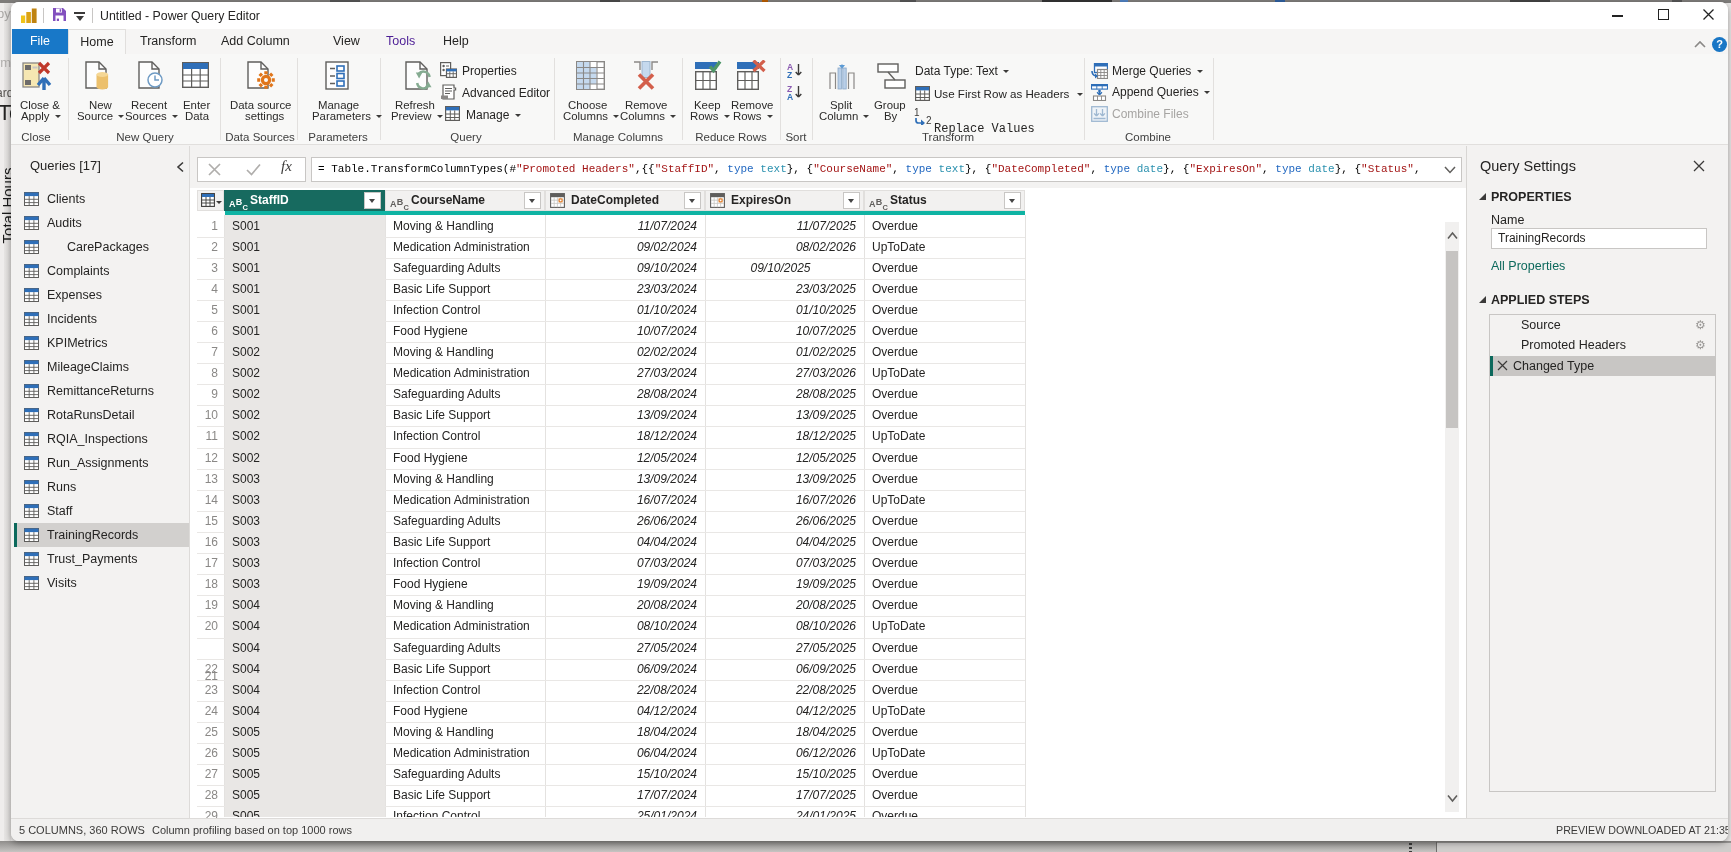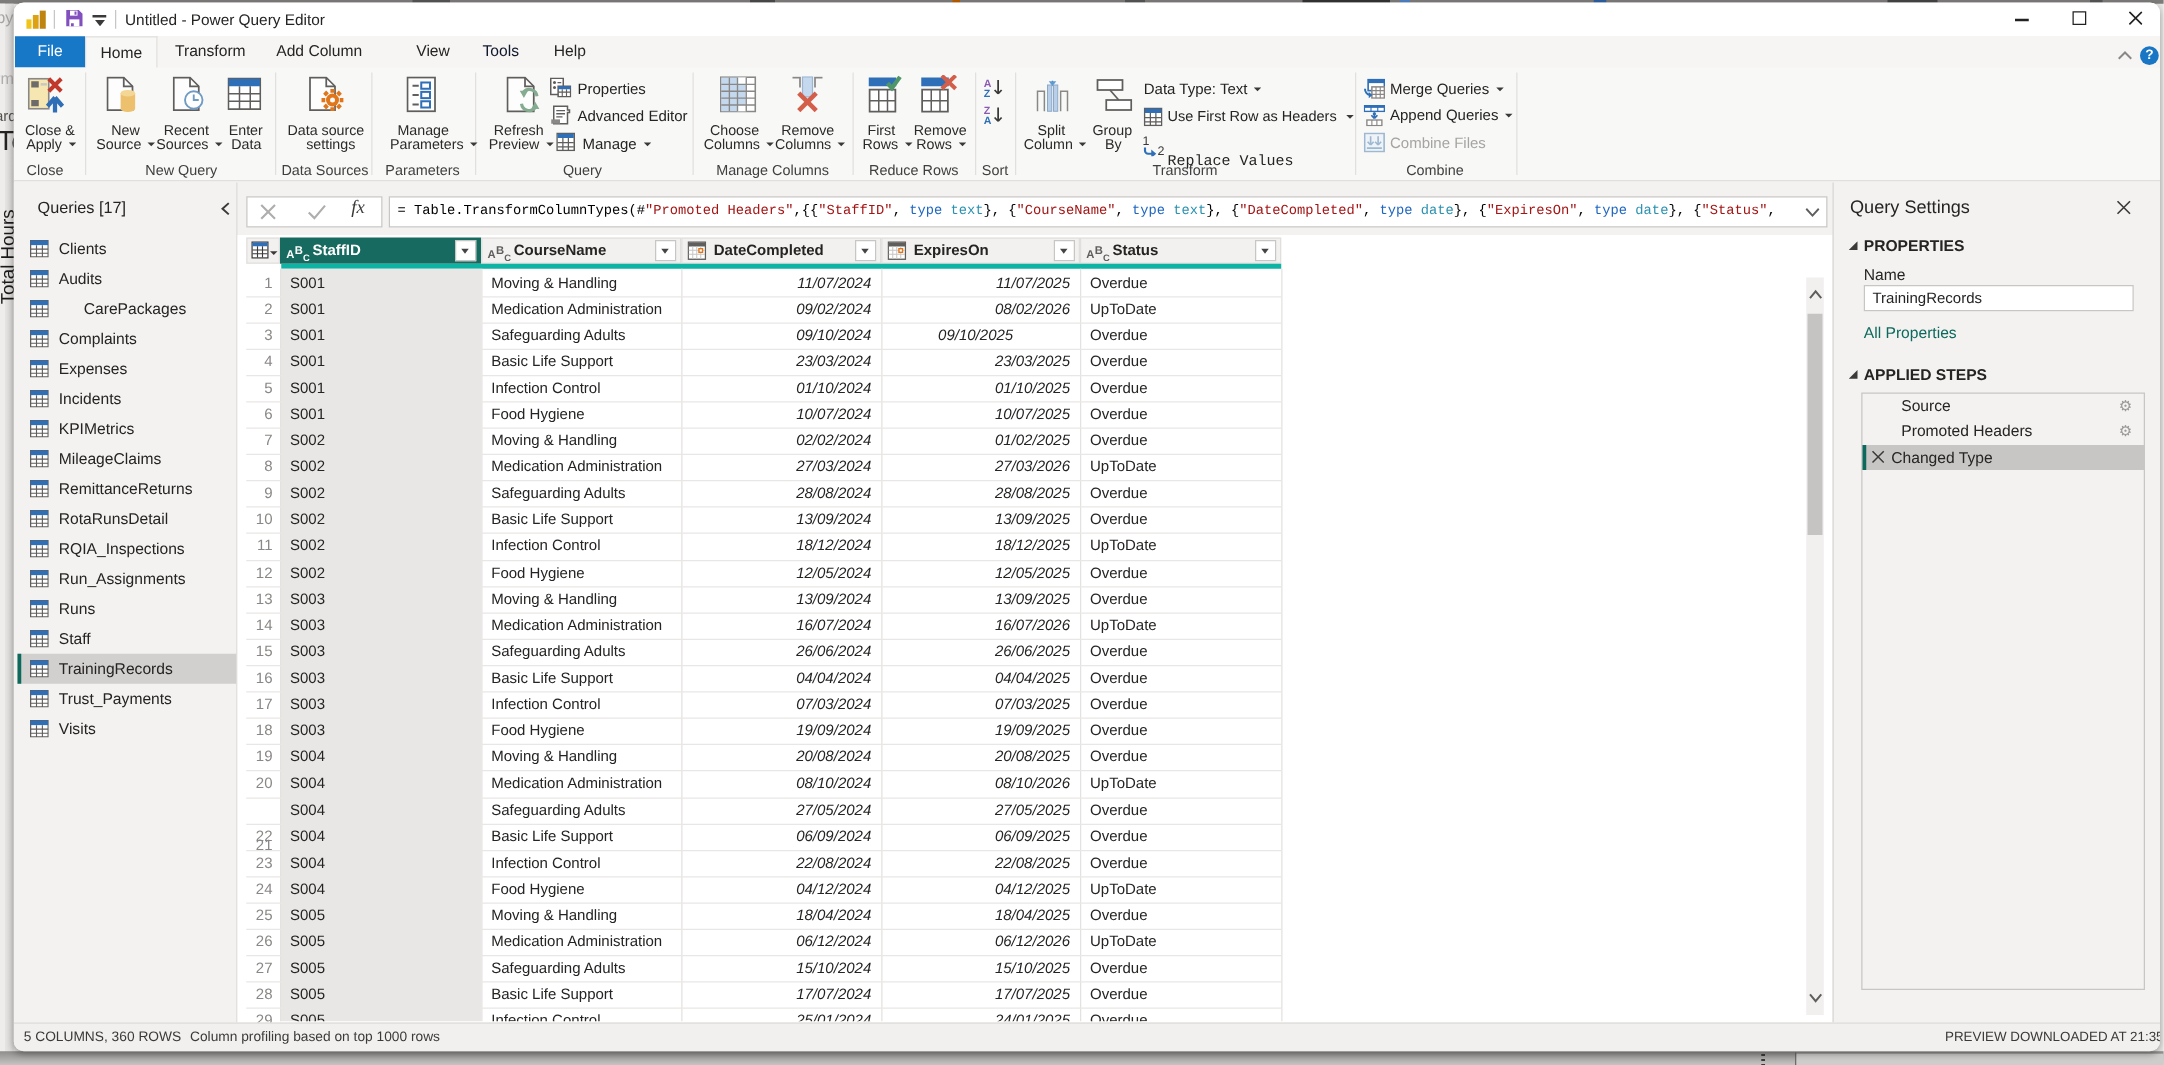--- a/index.html
+++ b/index.html
@@ -64,21 +64,21 @@
 <div class="ab" style="left:1647px;top:7px;width:11px;height:11px;border:1.4px solid #222;"></div>
 <svg class="ab" style="left:1692px;top:7px;width:11px;height:11px;" viewBox="0 0 11 11">
       <path d="M0.5 0.5 L10.5 10.5 M10.5 0.5 L0.5 10.5" stroke="#222" stroke-width="1.3"></path>
     </svg>
 <div class="ab" style="left:0px;top:27px;width:1717px;height:25px;background:#f6f5f4;"></div>
 <div class="ab" style="left:1px;top:27px;width:56px;height:25px;background:#1878c8;color:#fff;font-size:12.5px;text-align:center;line-height:25px;">File</div>
 <div class="ab" style="left:57px;top:27px;width:58px;height:26px;background:#f8f8f7;border:1px solid #e1dfdd;border-bottom:none;color:#252423;font-size:12.5px;text-align:center;line-height:25px;">Home</div>
 <div class="ab" style="left:129px;top:27px;font-size:12.5px;color:#252423;line-height:25px;">Transform</div>
 <div class="ab" style="left:210px;top:27px;font-size:12.5px;color:#252423;line-height:25px;">Add Column</div>
 <div class="ab" style="left:322px;top:27px;font-size:12.5px;color:#252423;line-height:25px;">View</div>
-<div class="ab" style="left:375px;top:27px;font-size:12.5px;color:#0f172a;line-height:25px;">Tools</div>
+<div class="ab" style="left:375px;top:27px;font-size:12.5px;color:#4c1d95;line-height:25px;">Tools</div>
 <div class="ab" style="left:432px;top:27px;font-size:12.5px;color:#252423;line-height:25px;">Help</div>
 <div class="ab" style="left:0px;top:52px;width:1717px;height:91px;background:#f8f8f7;border-bottom:1px solid #e1dfdd;"></div>
 <div class="sep" style="left:57px;top:56px;width:1px;height:82px;"></div>
 <div class="sep" style="left:209px;top:56px;width:1px;height:82px;"></div>
 <div class="sep" style="left:286px;top:56px;width:1px;height:82px;"></div>
 <div class="sep" style="left:369px;top:56px;width:1px;height:82px;"></div>
 <div class="sep" style="left:543px;top:56px;width:1px;height:82px;"></div>
 <div class="sep" style="left:671px;top:56px;width:1px;height:82px;"></div>
 <div class="sep" style="left:769px;top:56px;width:1px;height:82px;"></div>
 <div class="sep" style="left:801px;top:56px;width:1px;height:82px;"></div>
@@ -205,21 +205,21 @@
 <path d="M7 13.5 L21 27.5 M21 13.5 L7 27.5" stroke="#d35f4b" stroke-width="3.6"></path>
 </svg>
 <div class="bl" style="left:614px;top:97px;">Remove</div>
 <div class="bl" style="left:609px;top:108px;">Columns <span class="car"></span></div>
 <svg class="ab" style="left:683px;top:58px;width:32px;height:31px;" viewBox="0 0 32 31">
 <rect x="1" y="2" width="22" height="7" fill="#2f6fb8"></rect>
 <rect x="1.7" y="11.7" width="20.6" height="17.6" fill="#fff" stroke="#5f5e5c" stroke-width="1.4"></rect>
 <path d="M2 20.5 h20 M9 11.7 v17.6 M16 11.7 v17.6" stroke="#5f5e5c" stroke-width="1.2"></path>
 <path d="M16 6.5 l3.5 4 6.5 -9" fill="none" stroke="#4e9668" stroke-width="3.4"></path>
 </svg>
-<div class="bl" style="left:683px;top:97px;">First</div>
+<div class="bl" style="left:683px;top:97px;">Keep</div>
 <div class="bl" style="left:679px;top:108px;">Rows <span class="car"></span></div>
 <svg class="ab" style="left:725px;top:58px;width:32px;height:31px;" viewBox="0 0 32 31">
 <rect x="1" y="2" width="22" height="7" fill="#2f6fb8"></rect>
 <rect x="1.7" y="11.7" width="20.6" height="17.6" fill="#fff" stroke="#5f5e5c" stroke-width="1.4"></rect>
 <path d="M2 20.5 h20 M9 11.7 v17.6 M16 11.7 v17.6" stroke="#5f5e5c" stroke-width="1.2"></path>
 <path d="M17.5 0.5 L28.5 11 M28.5 0.5 L17.5 11" stroke="#d35f4b" stroke-width="3.2"></path>
 </svg>
 <div class="bl" style="left:720px;top:97px;">Remove</div>
 <div class="bl" style="left:722px;top:108px;">Rows <span class="car"></span></div>
 <svg class="ab" style="left:776px;top:60px;width:16px;height:16px;" viewBox="0 0 16 16">
@@ -634,21 +634,21 @@
 <div class="num" style="left:186px;top:720px;width:21px;height:21px;height:21.1px;">25</div>
 <div class="cell" style="left:221px;top:720px;width:151px;height:21.1px;">S005</div>
 <div class="cell" style="left:382px;top:720px;width:150px;height:21.1px;">Moving &amp; Handling</div>
 <div class="cell" style="left:534px;top:720px;width:152px;height:21.1px;text-align:right;font-style:italic;">18/04/2024</div>
 <div class="cell" style="left:694px;top:720px;width:151px;height:21.1px;text-align:right;font-style:italic;">18/04/2025</div>
 <div class="cell" style="left:861px;top:720px;width:151px;height:21.1px;">Overdue</div>
 <div class="ab" style="left:186px;top:762px;width:828px;height:1px;background:#e9e7e5;"></div>
 <div class="num" style="left:186px;top:741px;width:21px;height:21px;height:21.1px;">26</div>
 <div class="cell" style="left:221px;top:741px;width:151px;height:21.1px;">S005</div>
 <div class="cell" style="left:382px;top:741px;width:150px;height:21.1px;">Medication Administration</div>
-<div class="cell" style="left:534px;top:741px;width:152px;height:21.1px;text-align:right;font-style:italic;">06/12/2024</div>
+<div class="cell" style="left:534px;top:741px;width:152px;height:21.1px;text-align:right;font-style:italic;">06/04/2024</div>
 <div class="cell" style="left:694px;top:741px;width:151px;height:21.1px;text-align:right;font-style:italic;">06/12/2026</div>
 <div class="cell" style="left:861px;top:741px;width:151px;height:21.1px;">UpToDate</div>
 <div class="ab" style="left:186px;top:783px;width:828px;height:1px;background:#e9e7e5;"></div>
 <div class="num" style="left:186px;top:762px;width:21px;height:21px;height:21.1px;">27</div>
 <div class="cell" style="left:221px;top:762px;width:151px;height:21.1px;">S005</div>
 <div class="cell" style="left:382px;top:762px;width:150px;height:21.1px;">Safeguarding Adults</div>
 <div class="cell" style="left:534px;top:762px;width:152px;height:21.1px;text-align:right;font-style:italic;">15/10/2024</div>
 <div class="cell" style="left:694px;top:762px;width:151px;height:21.1px;text-align:right;font-style:italic;">15/10/2025</div>
 <div class="cell" style="left:861px;top:762px;width:151px;height:21.1px;">Overdue</div>
 <div class="ab" style="left:186px;top:804px;width:828px;height:1px;background:#e9e7e5;"></div>

